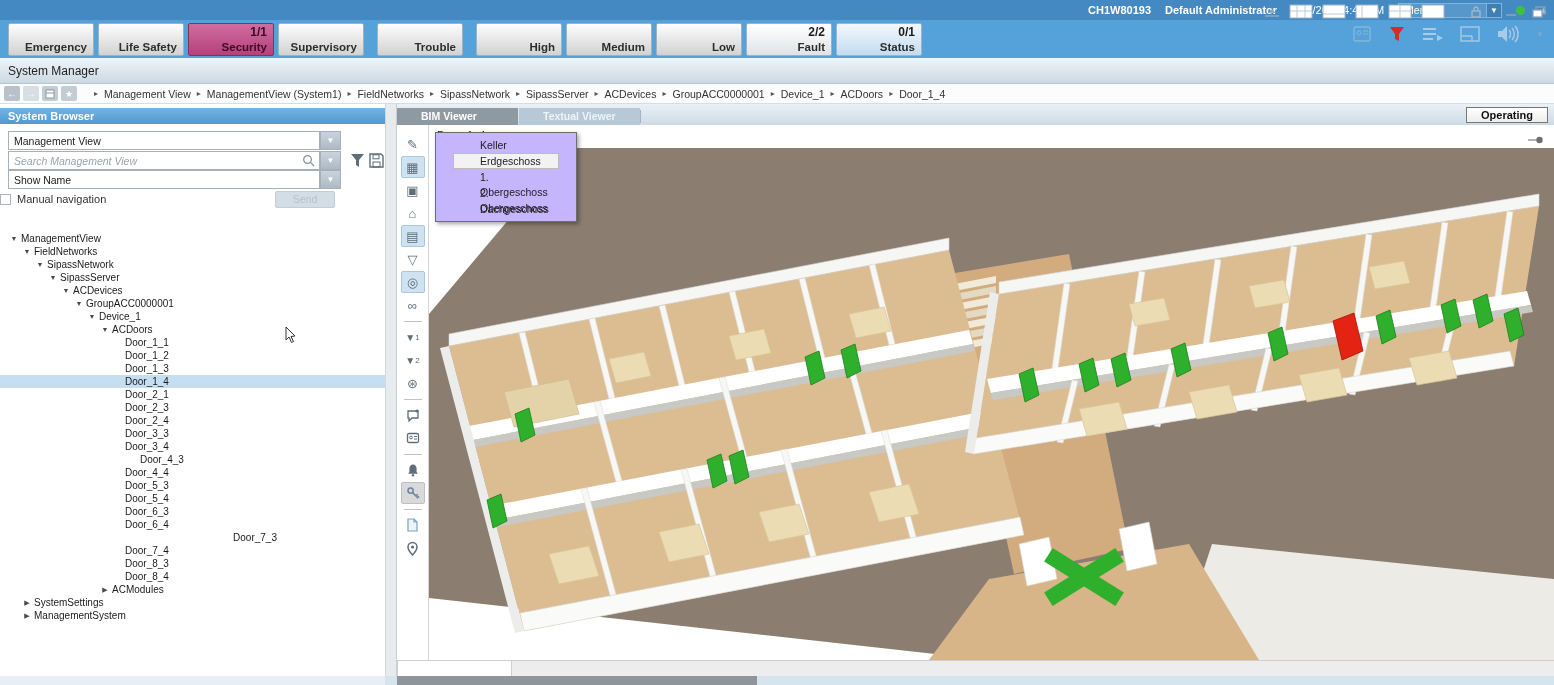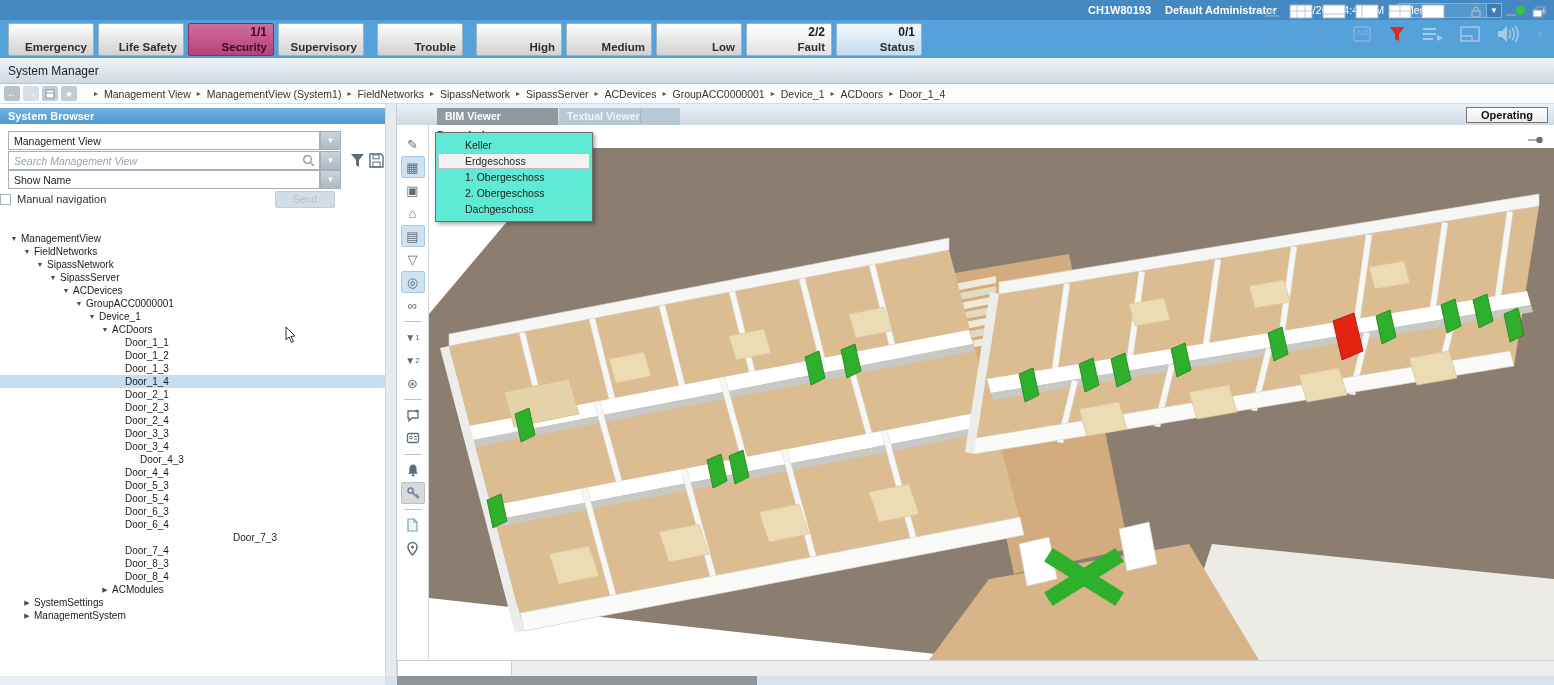--- a/index.html
+++ b/index.html
@@ -64,38 +64,38 @@
   .trow.sel{background:#c6def2;}
   .tgl{width:12px;display:inline-block;color:#4a4a4a;font-size:7px;text-align:center;flex:0 0 12px;}
   .tlabel{padding-left:1px;}
   #cursor{position:absolute;left:285px;top:222px;}
 
   #divider{position:absolute;left:385px;top:104px;width:12px;height:572px;background:#e7ebee;border-left:1px solid #d2d7db;border-right:1px solid #c9ced3;}
 
   
   #viewer{position:absolute;left:397px;top:104px;width:1157px;height:572px;background:#fff;}
   #vtabbar{position:absolute;left:0;top:0;width:1157px;height:21px;background:linear-gradient(#eaf1f7,#cddae5);}
-  .vtab{position:absolute;top:4px;height:17px;width:121px;font-size:10.5px;font-weight:bold;line-height:17px;padding-left:8px;margin-left:40px;}
+  .vtab{position:absolute;top:4px;height:17px;width:121px;font-size:10.5px;font-weight:bold;line-height:17px;padding-left:24px;}
   .vtab.active{background:#8e99a2;color:#fff;}
   .vtab.inactive{background:#b7c9d7;color:#ecf3f9;}
   #vtab-sep{position:absolute;left:243px;top:6px;width:1px;height:13px;background:#9fb4c4;}
   #operating{position:absolute;right:6px;top:3px;width:82px;height:16px;background:linear-gradient(#ffffff,#ececec);border:1px solid #777;font-size:11px;font-weight:bold;color:#111;text-align:center;line-height:14px;}
   #objlabel{position:absolute;left:40px;top:25px;font-size:11px;color:#222;z-index:3;}
   #pinhandle{position:absolute;right:10px;top:32px;z-index:3;}
 
   #vtoolbar{position:absolute;left:0;top:21px;width:32px;height:535px;background:#fff;border-right:1px solid #d5d5d5;display:flex;flex-direction:column;align-items:center;padding-top:8px;}
   .tbtn{width:24px;height:22px;display:flex;align-items:center;justify-content:center;color:#5f6d79;font-size:13px;margin-bottom:1px;border-radius:2px;}
   .tbtn.active{background:#cfe2f2;border:1px solid #a8c8e2;}
   .tbtn.active-gray{background:#d9d9d9;border:1px solid #bfbfbf;}
   .tsep{width:18px;height:1px;background:#c3c3c3;margin:4px 0;}
   .sub{font-size:8px;vertical-align:sub;}
 
   #canvas{position:absolute;left:32px;top:20px;width:1125px;height:536px;}
 
-  #floormenu{position:absolute;left:38px;top:28px;width:158px;background:#5eead4;border:1px solid #6e6e6e;box-shadow:2px 2px 4px rgba(0,0,0,.35);z-index:5;padding:4px 0;}
+  #floormenu{position:absolute;left:38px;top:28px;width:142px;background:#c4b5fd;border:1px solid #6e6e6e;box-shadow:2px 2px 4px rgba(0,0,0,.35);z-index:5;padding:4px 15px;}
   .frow{height:16px;line-height:15px;font-size:10.5px;color:#222;padding-left:26px;border:1px solid transparent;margin:0 2px;}
   .frow.sel{background:#f2f2f2;border-color:#bcbcbc;}
 
   #vbottom{position:absolute;left:0;top:556px;width:1157px;height:16px;background:#ededed;border-top:1px solid #cfcfcf;}
   #vbottom .corner{position:absolute;left:0;top:-1px;width:115px;height:17px;background:#fff;border:1px solid #d0d0d0;}
 
   
   #footer{position:absolute;left:0;top:676px;width:1554px;height:9px;background:#d6e4ee;}
   #footer .left{position:absolute;left:0;top:0;width:385px;height:9px;background:#e7eef5;}
   #footer .thumb{position:absolute;left:397px;top:0;width:360px;height:9px;background:#8f969b;}

